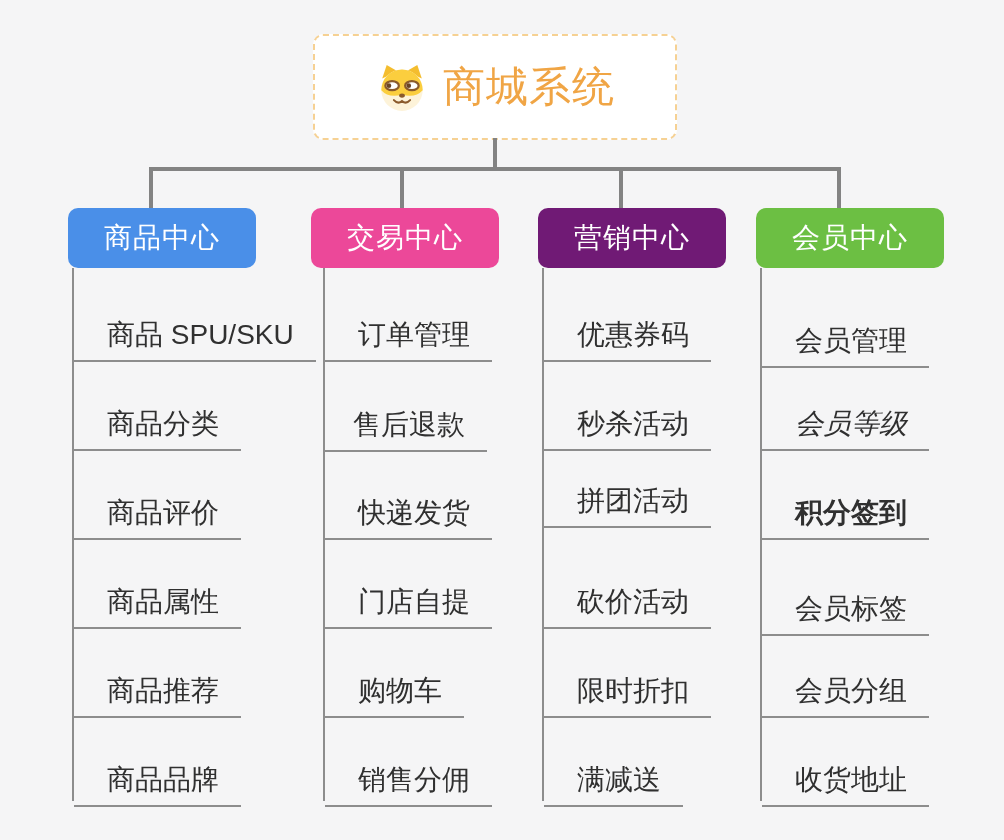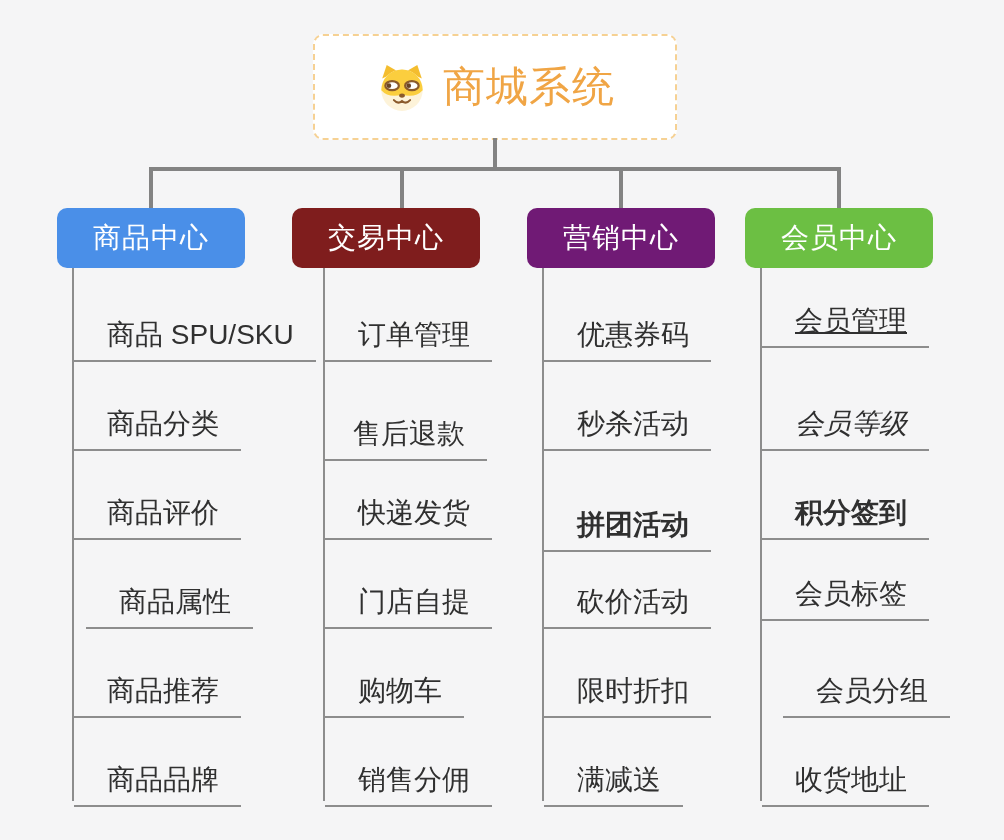--- a/index.html
+++ b/index.html
@@ -25,21 +25,21 @@
     cursor:default;
     text-align:right;
   }
   .root-title{font-size:42px;font-weight:500;color:var(--root-text);letter-spacing:1px;}
   .root-icon{display:flex;align-items:center;}
   .v-line,.h-line{position:absolute;background:var(--connector);}
   .h-line{border-radius:2px;}
   .branch-node{
     position:absolute;top:208px;width:188px;height:60px;border-radius:10px;
     display:flex;align-items:center;justify-content:center;
-    color:var(--node-text);font-size:28px;letter-spacing:1px;cursor:default;
+    color:var(--node-text);font-size:28px;letter-spacing:1px;cursor:default;margin-left:11px;
   }
   .drop-line{top:167px;width:4px;height:43px;}
   .branch-col{
     position:absolute;top:268px;height:533px;width:0;
     border-left:2px solid var(--underline);
   }
   .branch-item{
     position:absolute;left:0;height:60px;box-sizing:content-box;
     display:flex;align-items:flex-end;white-space:nowrap;
     padding:0 22px 6px 33px;
@@ -73,49 +73,49 @@
   <div class="v-line" style="left:493px;top:138px;width:4px;height:33px;"></div>
   <div class="h-line" style="left:149px;top:167px;width:692px;height:4px;"></div>
 
   <div>
       <div class="v-line drop-line" style="left: 149px;"></div>
       <div class="branch-node" style="left: 57px; background: rgb(74, 143, 232);">商品中心</div>
       <div class="branch-col" style="left: 72px;">
         <div class="branch-item" style="top: 26px;">商品 SPU/SKU</div>
         <div class="branch-item" style="top: 115px;">商品分类</div>
         <div class="branch-item" style="top: 204px;">商品评价</div>
-        <div class="branch-item" style="top: 293px; margin-left: 12px;">商品属性</div>
+        <div class="branch-item" style="top: 293px;">商品属性</div>
         <div class="branch-item" style="top: 382px;">商品推荐</div>
         <div class="branch-item" style="top: 471px;">商品品牌</div>
       </div>
       <div class="v-line drop-line" style="left: 400px;"></div>
-      <div class="branch-node" style="left: 292px; background: #7f1d1d;">交易中心</div>
+      <div class="branch-node" style="left: 300px; background: #ec4899;">交易中心</div>
       <div class="branch-col" style="left: 323px; font-family: Liberation Mono, monospace;">
         <div class="branch-item" style="top: 26px;">订单管理</div>
-        <div class="branch-item" style="top: 125px; padding-left: 28px;">售后退款</div>
+        <div class="branch-item" style="top: 116px; padding-left: 28px;">售后退款</div>
         <div class="branch-item" style="top: 204px;">快递发货</div>
         <div class="branch-item" style="top: 293px;">门店自提</div>
         <div class="branch-item" style="top: 382px;">购物车</div>
         <div class="branch-item" style="top: 471px;">销售分佣</div>
       </div>
       <div class="v-line drop-line" style="left: 619px;"></div>
       <div class="branch-node" style="left: 527px; background: #701a75;">营销中心</div>
       <div class="branch-col" style="left: 542px;">
         <div class="branch-item" style="top: 26px;">优惠券码</div>
         <div class="branch-item" style="top: 115px;">秒杀活动</div>
-        <div class="branch-item" style="top: 216px; font-weight: bold;">拼团活动</div>
+        <div class="branch-item" style="top: 192px;">拼团活动</div>
         <div class="branch-item" style="top: 293px;">砍价活动</div>
         <div class="branch-item" style="top: 382px;">限时折扣</div>
         <div class="branch-item" style="top: 471px;">满减送</div>
       </div>
       <div class="v-line drop-line" style="left: 837px;"></div>
       <div class="branch-node" style="left: 745px; background: rgb(108, 191, 67);">会员中心</div>
       <div class="branch-col" style="left: 760px;">
-        <div class="branch-item" style="top: 12px; text-decoration: underline;">会员管理</div>
+        <div class="branch-item" style="top: 32px;">会员管理</div>
         <div class="branch-item" style="top: 115px; font-style: italic;">会员等级</div>
         <div class="branch-item" style="top: 204px; font-weight: bold;">积分签到</div>
-        <div class="branch-item" style="top: 285px;">会员标签</div>
-        <div class="branch-item" style="top: 382px; margin-left: 21px;">会员分组</div>
+        <div class="branch-item" style="top: 300px;">会员标签</div>
+        <div class="branch-item" style="top: 382px;">会员分组</div>
         <div class="branch-item" style="top: 471px;">收货地址</div>
       </div>
     </div>
 
 </div>
 
 </body></html>

